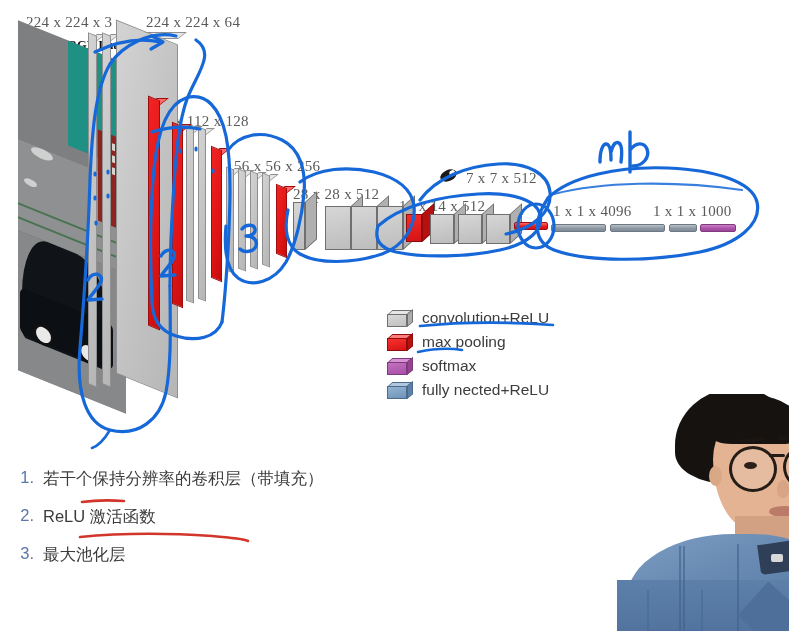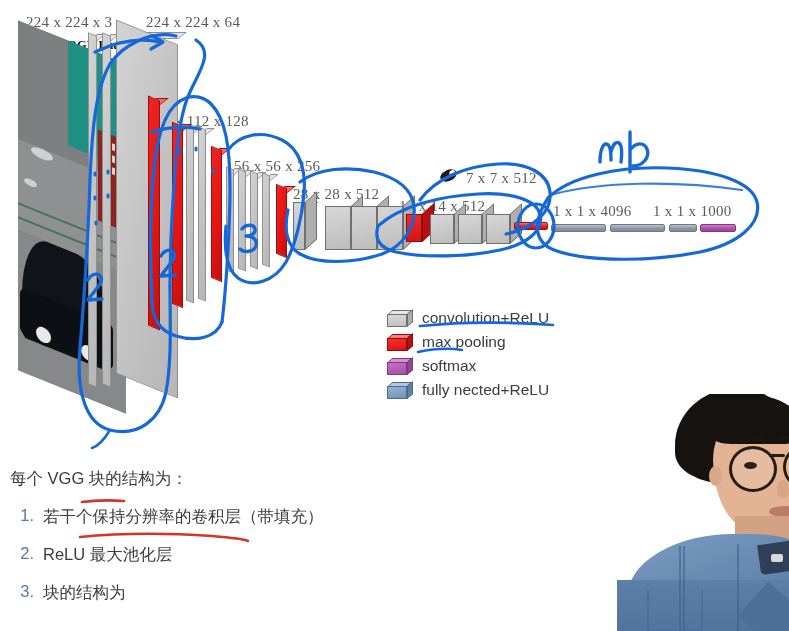--- a/index.html
+++ b/index.html
@@ -390,32 +390,31 @@
       </g>
 
       <path d="M420,326 C460,322 512,322 553,325" stroke-width="2.6"></path>
       <path d="M418,352 C432,349 450,348 462,350" stroke-width="2.6"></path>
 
       <path d="M110,430 C104,440 98,446 92,448" stroke-width="2.6"></path>
     </g>
   </svg>
 
   <div class="doc">
-    <div class="doc-h">每个 VGG 块的结构为：</div>
     <div class="doc-li">
       <span class="doc-num">1.</span>
       <span>若干个保持分辨率的卷积层（带填充）</span>
     </div>
     <div class="doc-li">
       <span class="doc-num">2.</span>
-      <span>ReLU 最大池化层</span>
+      <span>ReLU 激活函数</span>
     </div>
     <div class="doc-li">
       <span class="doc-num">3.</span>
-      <span>块的结构为</span>
+      <span>最大池化层</span>
     </div>
   </div>
 
   <svg id="redink" class="abs" style="left:0;top:0;width:789px;height:631px;pointer-events:none;" viewBox="0 0 789 631">
     <g fill="none" stroke="#d2352a" stroke-width="2.6" stroke-linecap="round">
       <path d="M82,502 C96,500 110,500 124,501"></path>
       <path d="M80,537 C120,533 168,533 212,536 C236,538 244,539 248,541"></path>
     </g>
   </svg>
 

